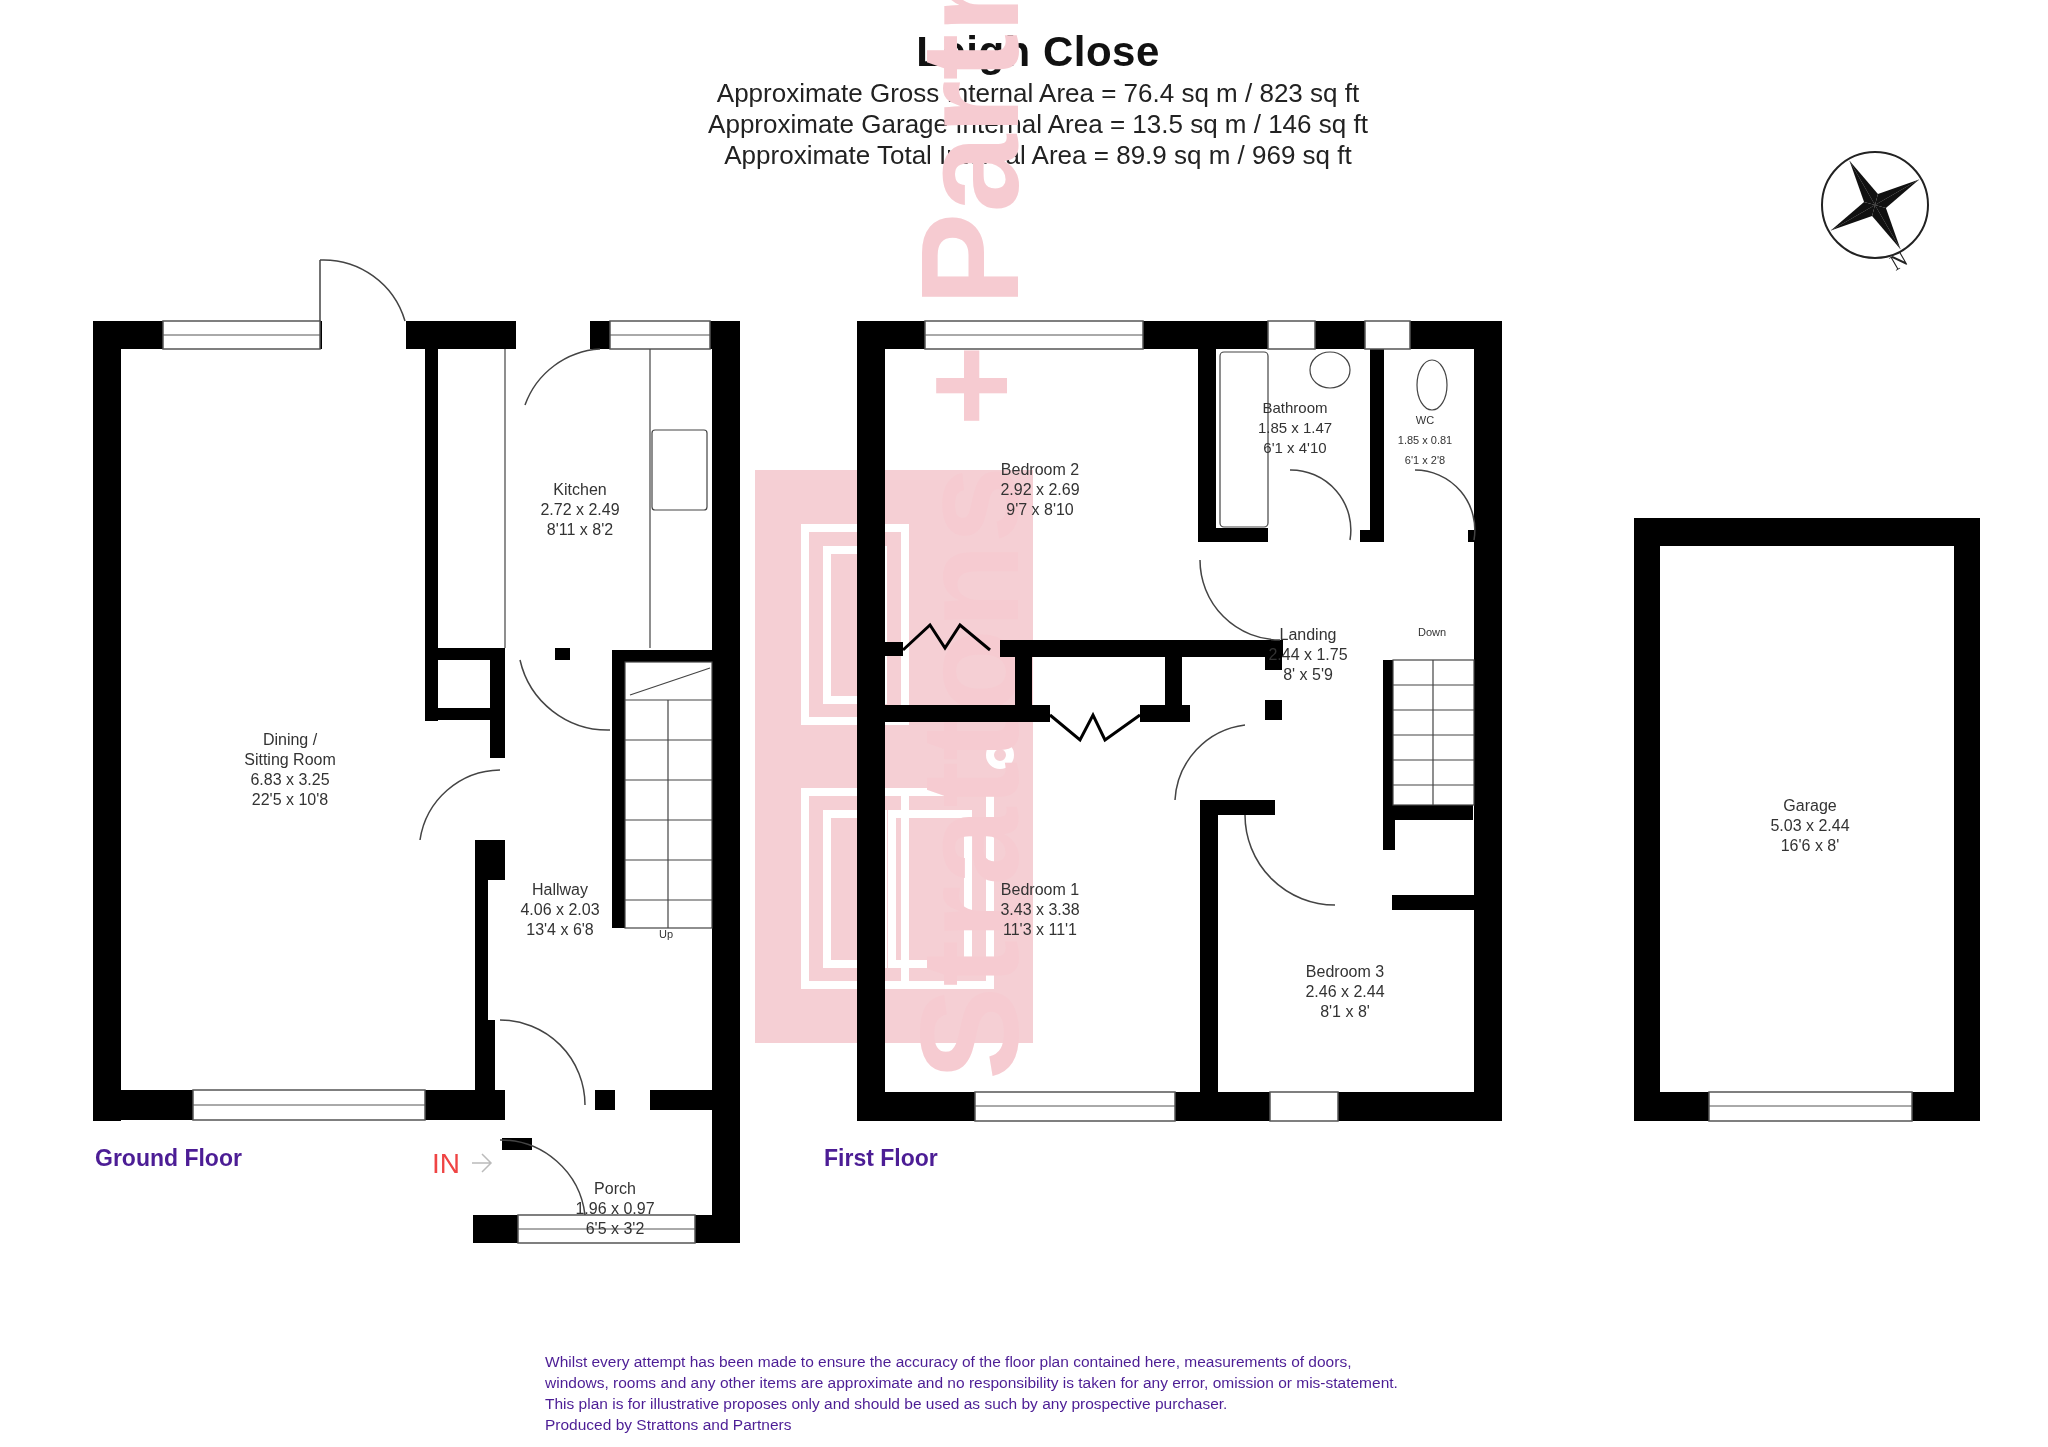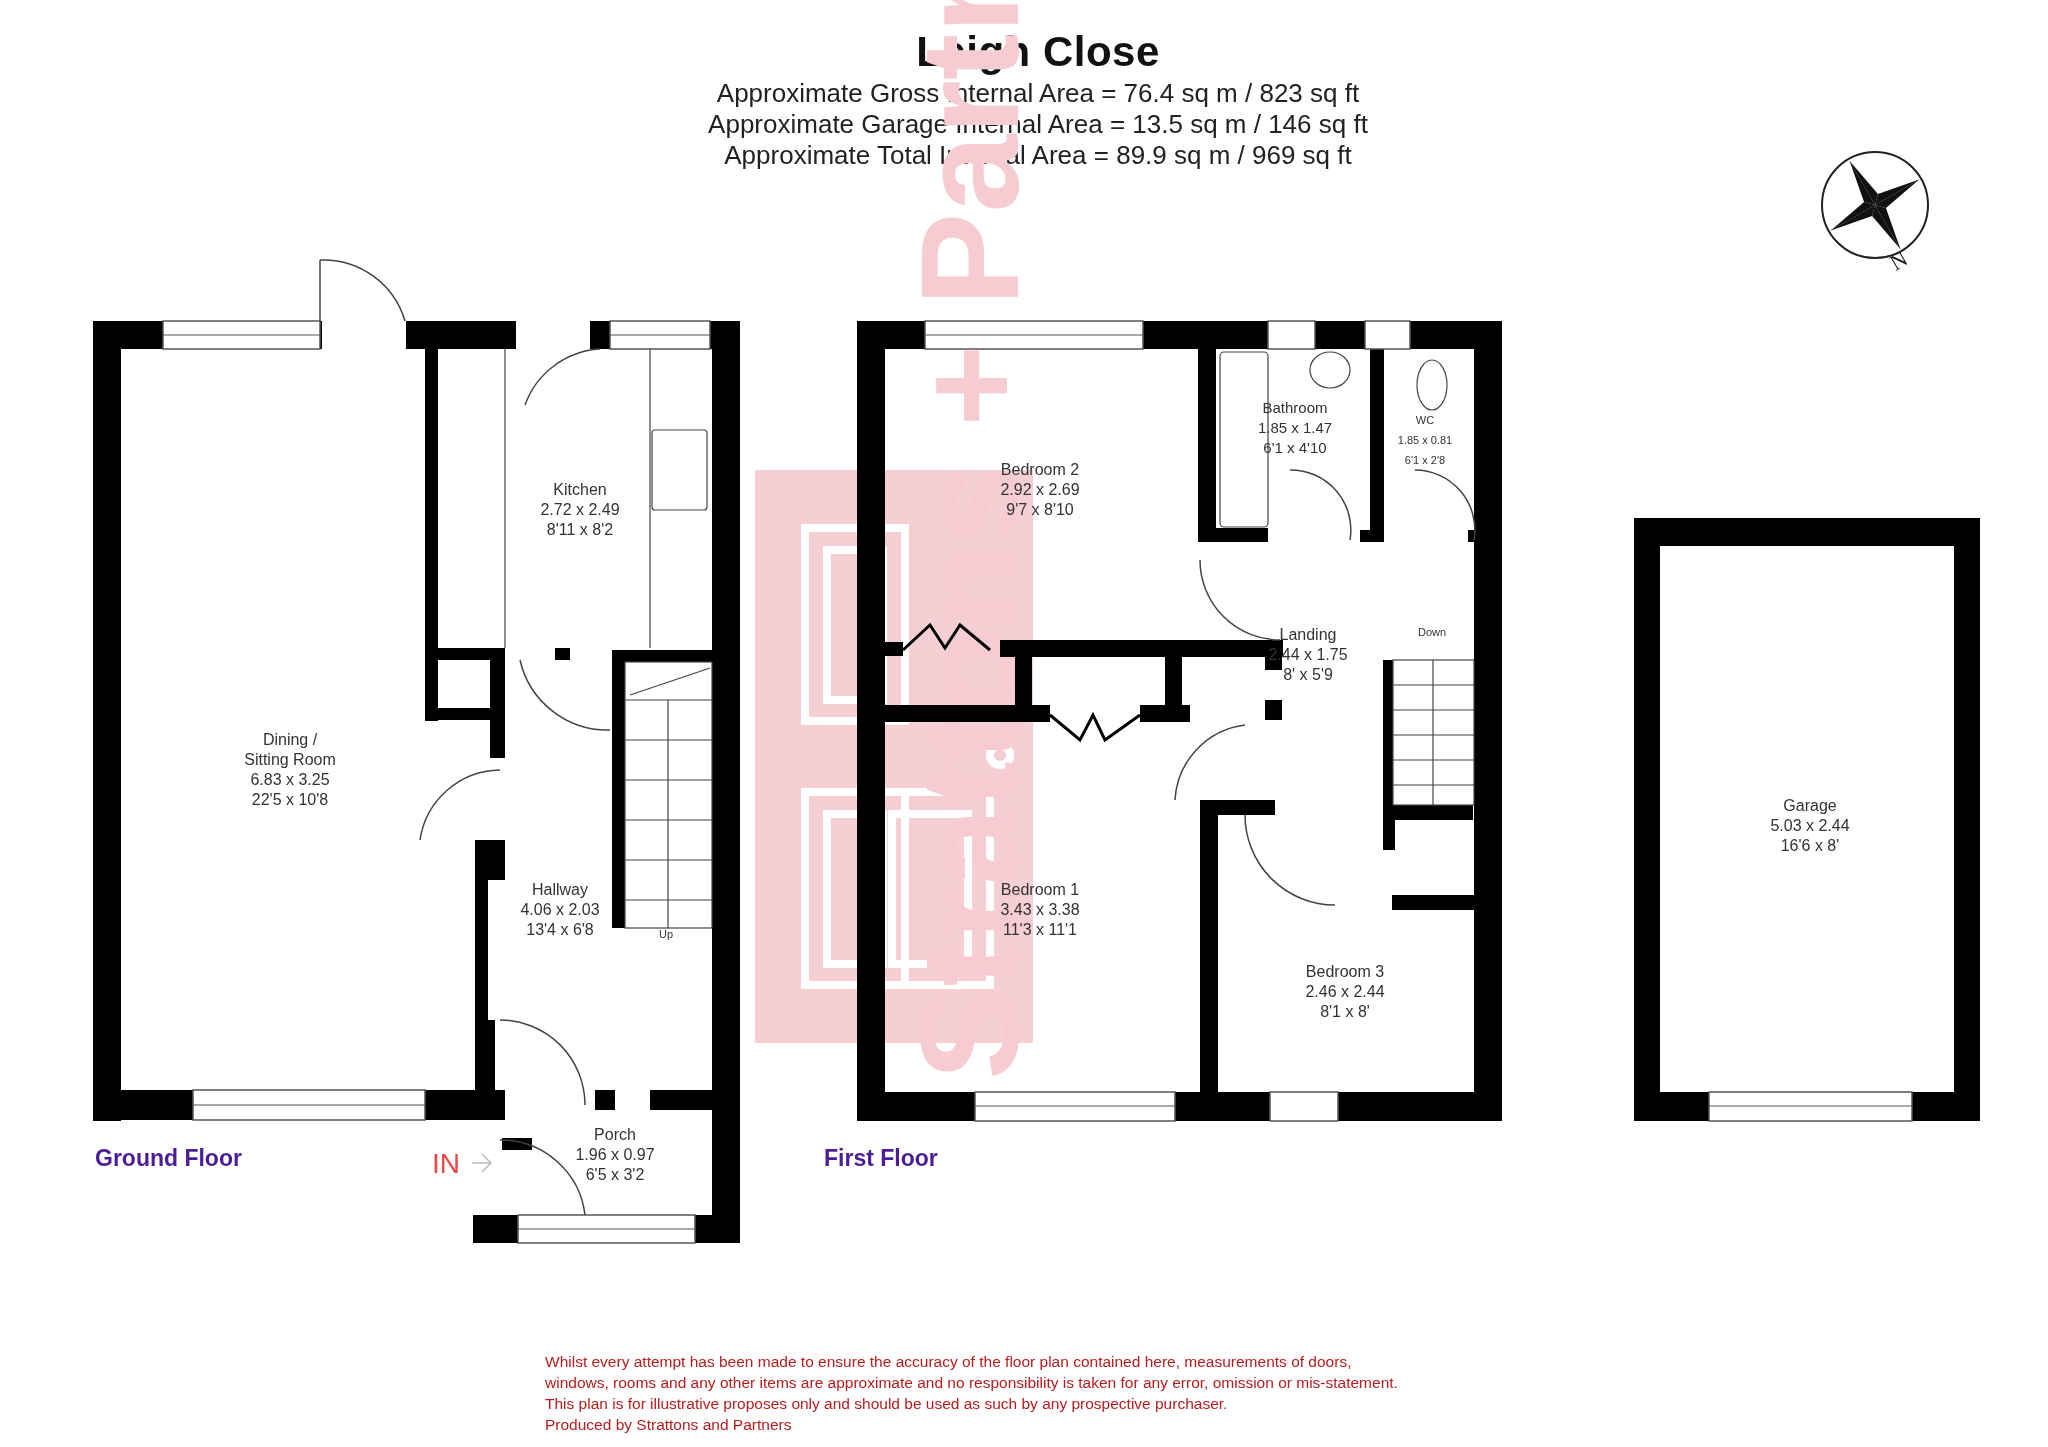--- a/index.html
+++ b/index.html
@@ -6,21 +6,21 @@
   body{width:2048px;height:1447px;position:relative;overflow:hidden;font-family:"Liberation Sans","DejaVu Sans",sans-serif;color:#222;}
   .abs{position:absolute;}
   .title{left:0;width:2076px;top:28px;text-align:center;font-size:42px;font-weight:bold;color:#111;letter-spacing:0.5px;}
   .area{left:0;width:2076px;text-align:center;font-size:26px;color:#222;}
   .plan{position:absolute;left:0;top:0;}
   .room{position:absolute;text-align:center;font-size:16px;line-height:20px;color:#333;}
   .room span{display:block;}
   .floor-label{position:absolute;font-size:23px;font-weight:bold;color:#4c1d95;}
   .in-label{position:absolute;font-size:28px;color:#ef4444;}
   .small{position:absolute;font-size:11px;color:#333;}
-  .disclaimer{position:absolute;left:545px;top:1351px;font-size:15.5px;line-height:21px;color:#b91c1c;}
+  .disclaimer{position:absolute;left:545px;top:1351px;font-size:15.5px;line-height:21px;color:#4c1d95;}
   .disclaimer span{display:block;}
   .compass{position:absolute;left:1815px;top:140px;}
 </style>
 </head>
 <body>
 
 <div class="abs title">Leigh Close</div>
 <div class="abs area" style="top:78px;">Approximate Gross Internal Area = 76.4 sq m / 823 sq ft</div>
 <div class="abs area" style="top:109px;">Approximate Garage Internal Area = 13.5 sq m / 146 sq ft</div>
 <div class="abs area" style="top:140px;">Approximate Total Internal Area = 89.9 sq m / 969 sq ft</div>
@@ -216,21 +216,21 @@
 <div class="room" style="left:520px;top:480px;width:120px;">
   <span>Kitchen</span>
   <span>2.72 x 2.49</span>
   <span>8'11 x 8'2</span>
 </div>
 <div class="room" style="left:500px;top:880px;width:120px;">
   <span>Hallway</span>
   <span>4.06 x 2.03</span>
   <span>13'4 x 6'8</span>
 </div>
-<div class="room" style="left:555px;top:1125px;width:120px;">
+<div class="room" style="left:555px;top:1179px;width:120px;">
   <span>Porch</span>
   <span>1.96 x 0.97</span>
   <span>6'5 x 3'2</span>
 </div>
 <div class="small" style="left:659px;top:928px;">Up</div>
 <div class="in-label" style="left:432px;top:1148px;">IN</div>
 <div class="floor-label" style="left:95px;top:1145px;">Ground Floor</div>
 
 <div class="room" style="left:980px;top:460px;width:120px;">
   <span>Bedroom 2</span>

